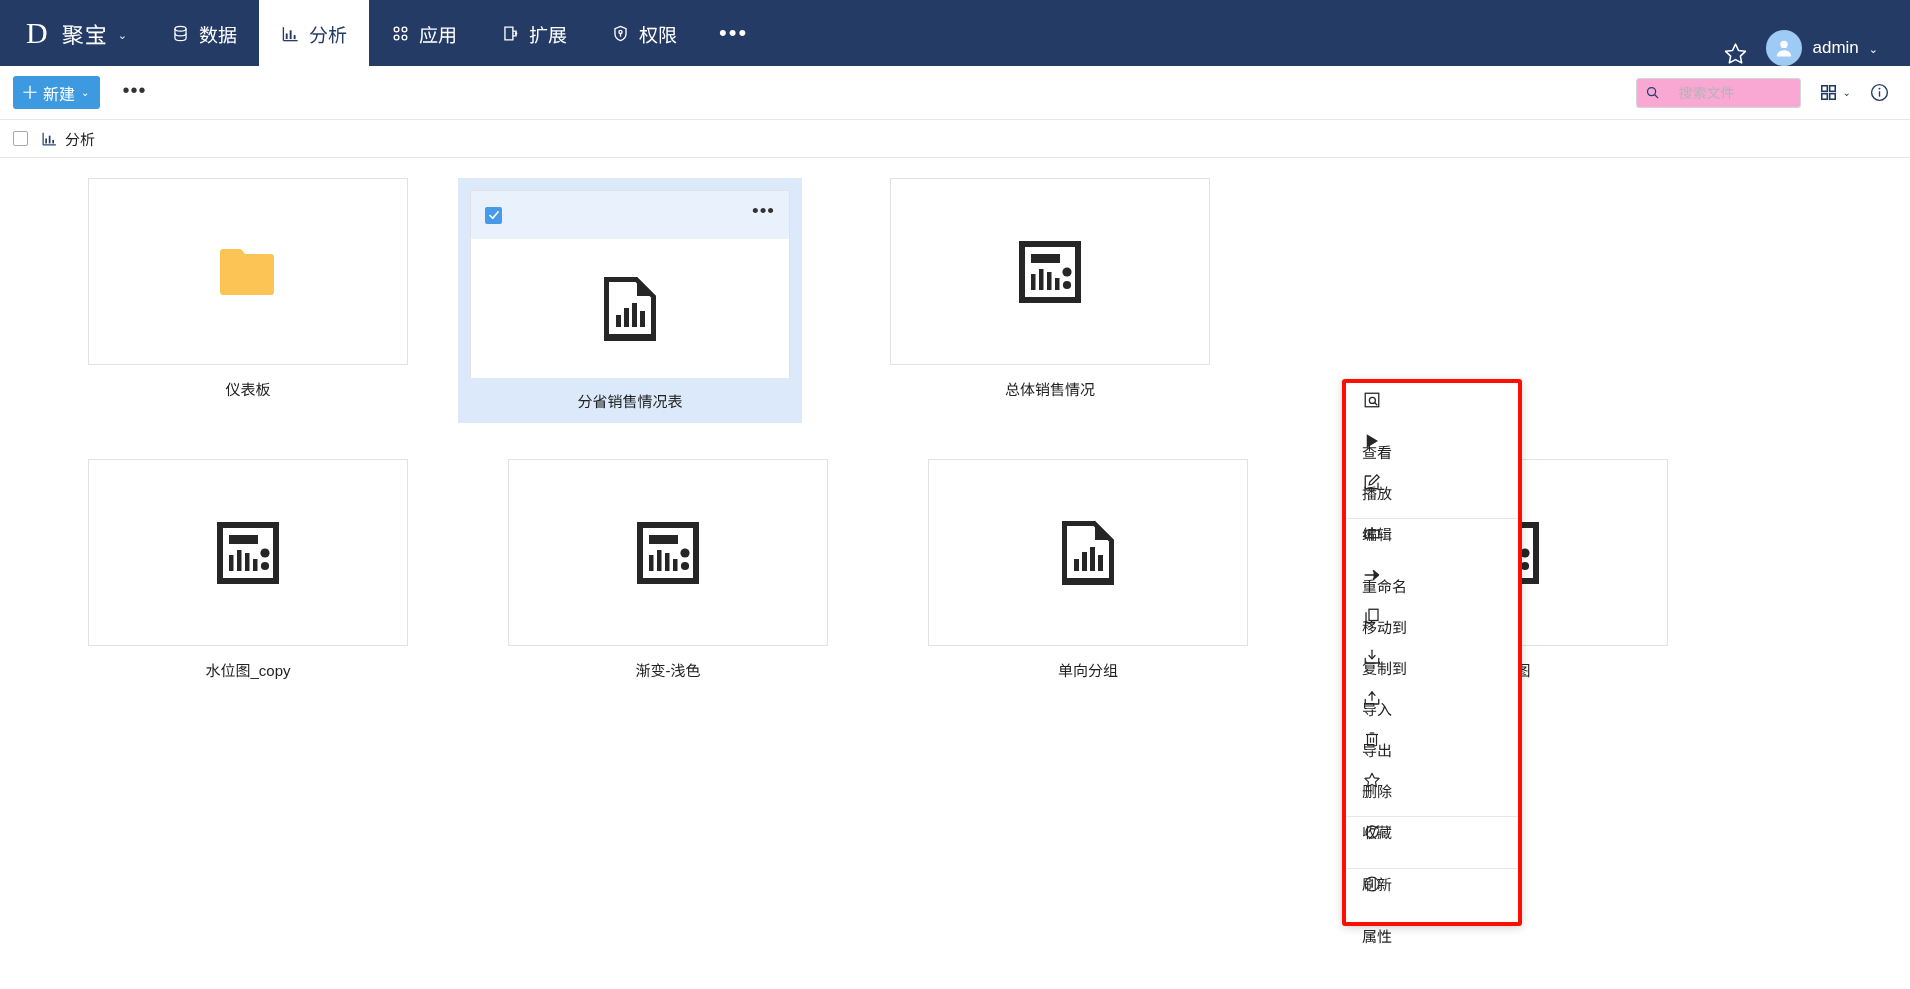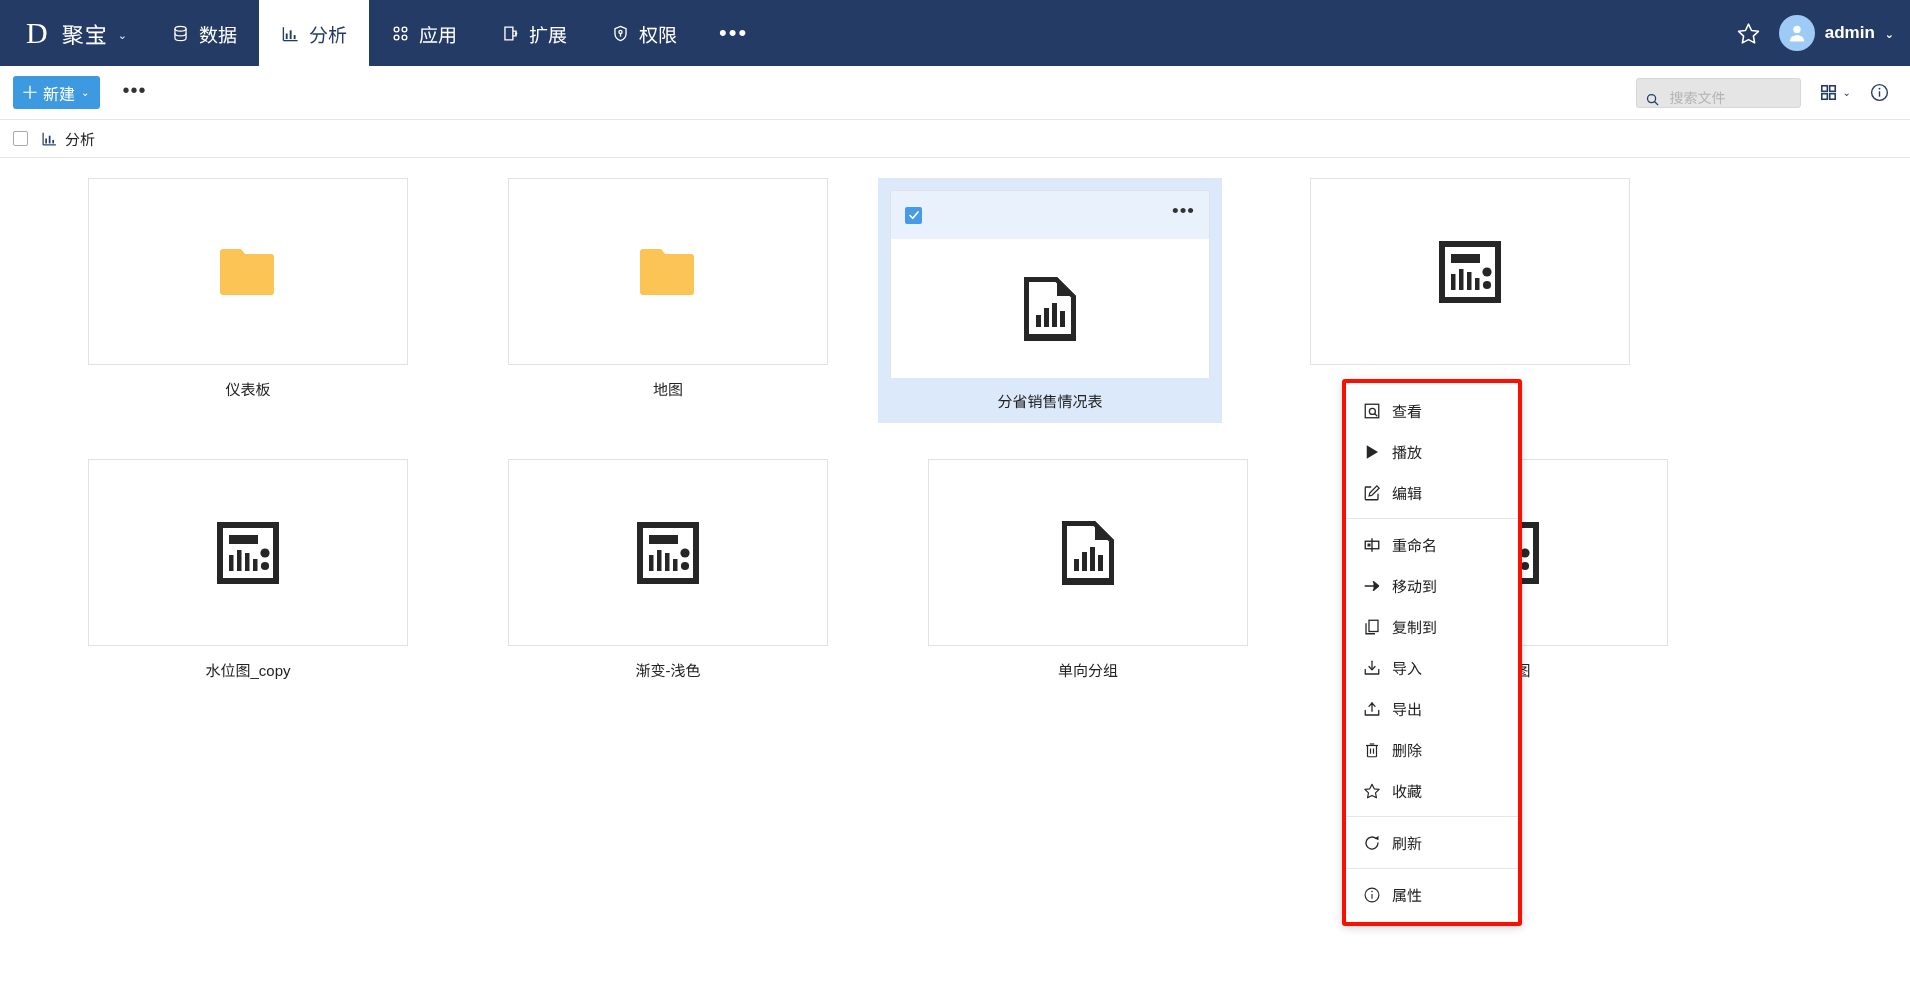--- a/index.html
+++ b/index.html
@@ -63,24 +63,23 @@
   .nav-more {
     display: flex; align-items: center;
     padding: 0 20px;
     font-size: 22px;
     letter-spacing: 2px;
     cursor: pointer;
     line-height: 0.4;
   }
   .top-right {
     margin-left: auto;
-    display: flex; align-items: center;
+    display: flex; align-items: flex-end;
     gap: 18px;
-    padding-right: 16px;
-    font-weight: bold;
+    padding-right: 32px;
   }
   .star-btn { cursor: pointer; display: flex; align-items: center; }
   .user-box { display: flex; align-items: center; gap: 10px; cursor: pointer; }
   .avatar {
     width: 36px; height: 36px; border-radius: 50%;
     background: #9ecbf5;
     display: flex; align-items: center; justify-content: center;
   }
   .user-name { font-size: 17px; }
   .user-caret { font-size: 11px; margin-top: 3px; }
@@ -116,24 +115,24 @@
     padding: 6px 4px 12px;
   }
   .tb-right {
     margin-left: auto;
     display: flex; align-items: center; gap: 18px;
   }
   .search-box {
     width: 165px; height: 30px;
     border: 1px solid #d7d7d7;
     border-radius: 3px;
-    display: flex; align-items: flex-end;
+    display: flex; align-items: center;
     padding: 0 8px;
-    gap: 8px;
-    background: #e5e5e5;
+    gap: 17px;
+    background: #f9a8d4;
   }
   .search-box input {
     border: none; outline: none;
     font-size: 14px;
     font-family: inherit;
     color: #333;
     width: 100%;
     background: transparent;
   }
   .search-box input::placeholder { color: #b4b4b4; }
@@ -243,28 +242,29 @@
     top: 221px;
     width: 180px;
     border: 4px solid #fa0f00;
     border-radius: 3px;
     background: #ffffff;
     box-shadow: 0 2px 9px rgba(0,0,0,.17);
     z-index: 50;
   }
   .ctx-menu { padding: 7px 0; }
   .ctx-item {
-    display: flex; align-items: center;
-    gap: 11px;
+    display: flex; align-items: flex-start;
+    gap: 32px;
     height: 41px;
     padding: 0 16px;
     font-size: 15px;
     color: #222;
     cursor: pointer;
     white-space: nowrap;
+    flex-direction: column;
   }
   .ctx-ico {
     width: 19px; height: 19px;
     display: flex; align-items: center; justify-content: center;
     flex: 0 0 19px;
   }
   .ctx-sep {
     height: 1px;
     background: #e6e6e6;
     margin: 5px 0;
@@ -427,30 +427,20 @@
       <div class="card">
         <span>
           <svg width="60" height="52" viewBox="0 0 60 52">
             <path fill="#fbc454" d="M2 6a3 3 0 0 1 3-3h16.5c1.2 0 2 .5 2.6 1.3L27 8h26a3 3 0 0 1 3 3v35a3 3 0 0 1-3 3H5a3 3 0 0 1-3-3z"></path>
           </svg>
         </span>
       </div>
       <div class="card-label">仪表板</div>
     </div>
 
-    <div class="cardwrap">
-      <div class="card">
-        <span>
-          <svg width="60" height="52" viewBox="0 0 60 52">
-            <path fill="#fbc454" d="M2 6a3 3 0 0 1 3-3h16.5c1.2 0 2 .5 2.6 1.3L27 8h26a3 3 0 0 1 3 3v35a3 3 0 0 1-3 3H5a3 3 0 0 1-3-3z"></path>
-          </svg>
-        </span>
-      </div>
-      <div class="card-label">地图</div>
-    </div>
 
     <div class="cardwrap selected">
       <div class="card">
         <div class="card-header">
           <span class="card-checkbox">
             <svg width="12" height="12" viewBox="0 0 24 24" fill="none" stroke="#ffffff" stroke-width="3.4" stroke-linecap="round" stroke-linejoin="round">
               <polyline points="4,13 9.5,18.5 20,6"></polyline>
             </svg>
           </span>
           <span class="card-dots">•••</span>

